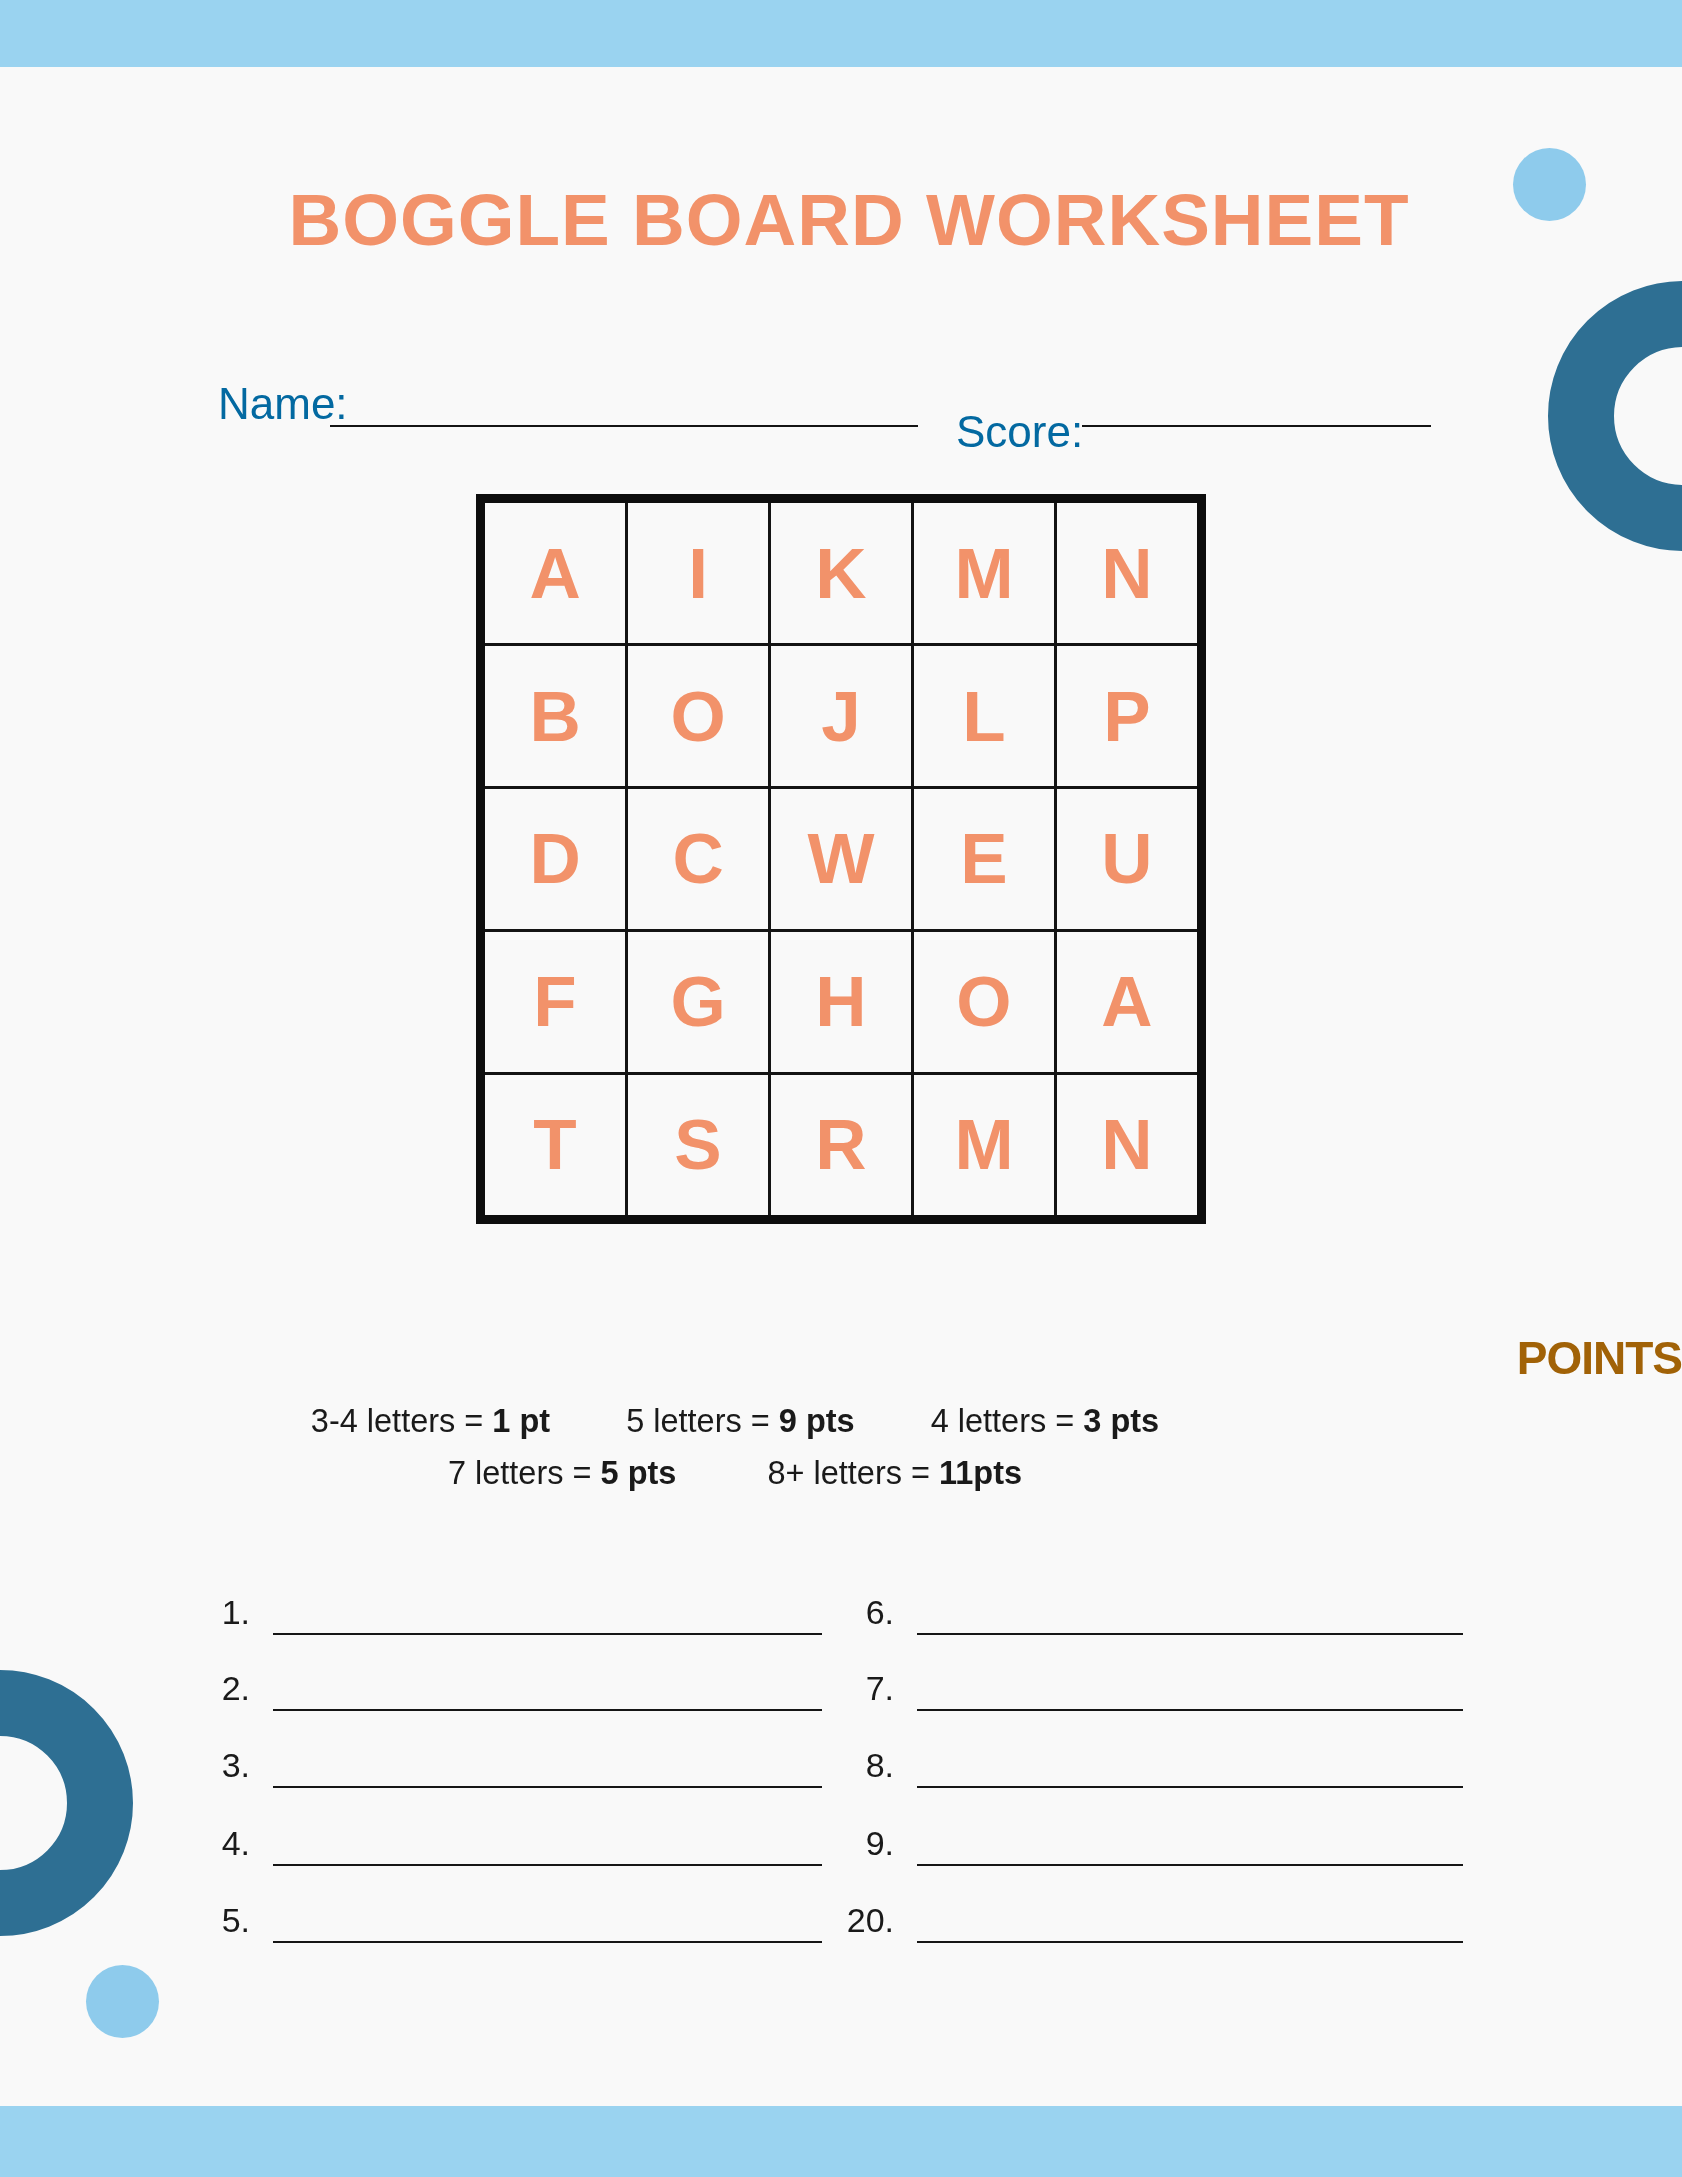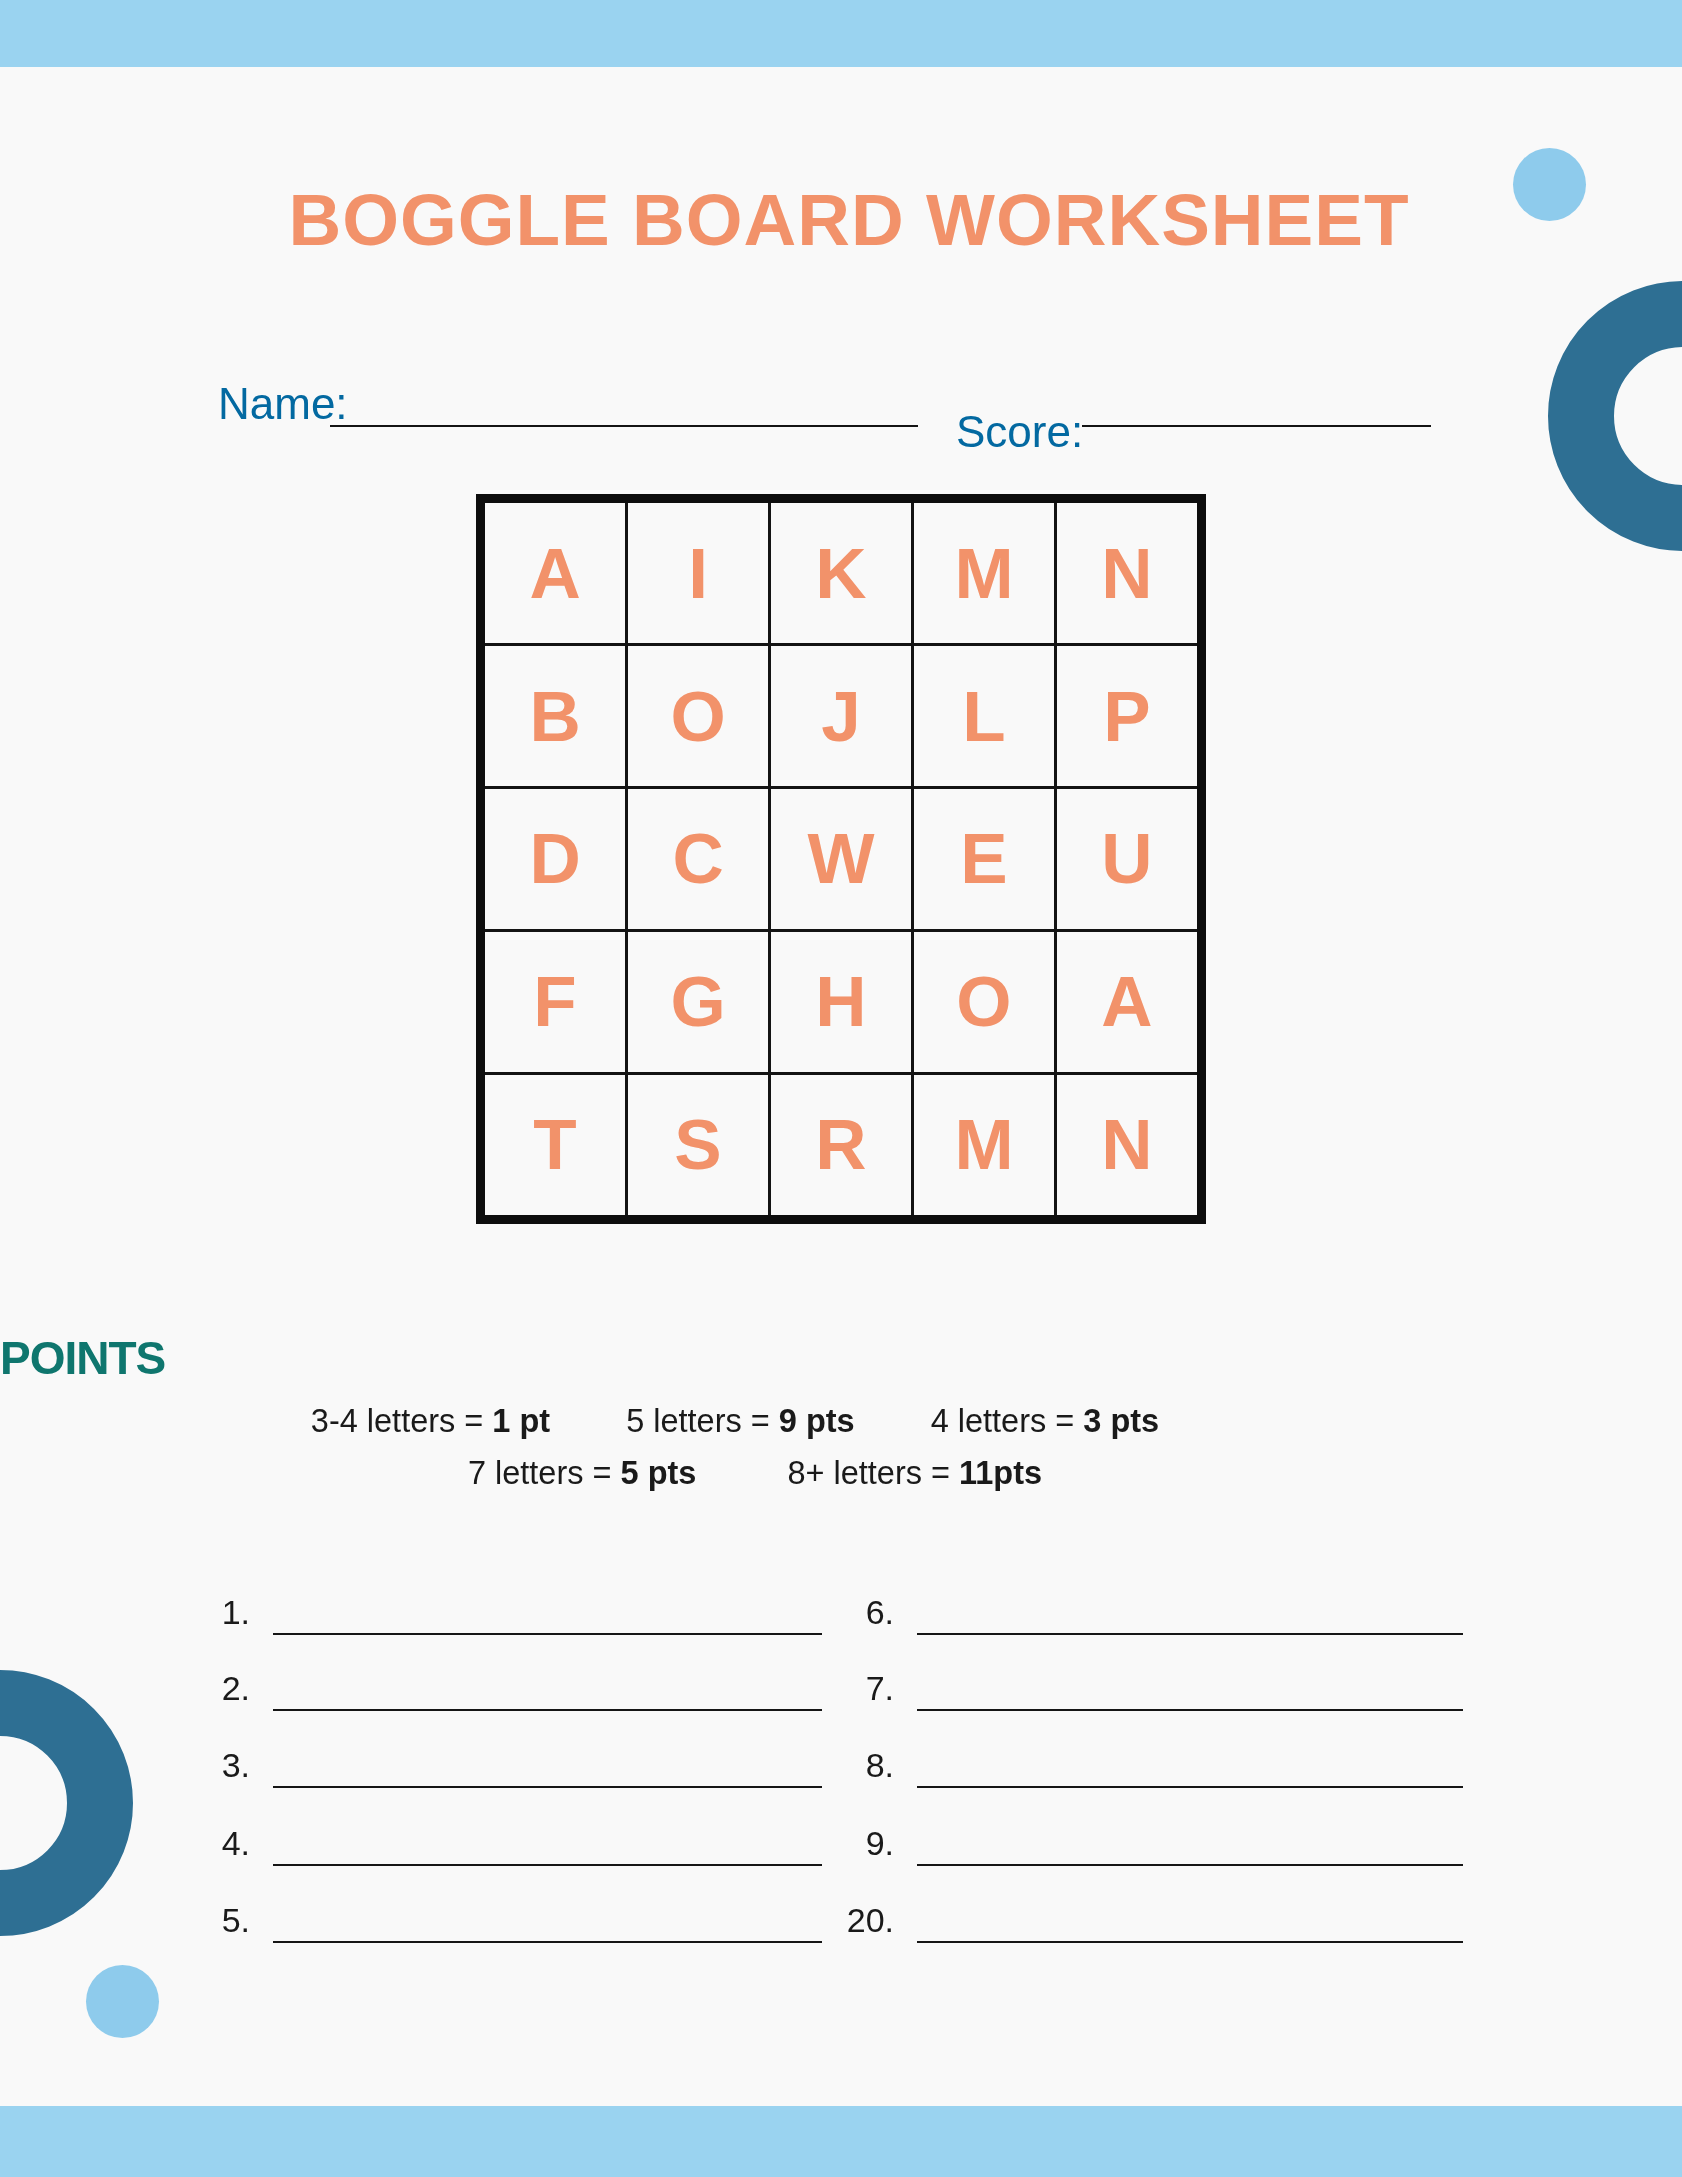--- a/index.html
+++ b/index.html
@@ -45,28 +45,28 @@
     grid-gap:2.9px;gap:2.9px;
   }
   .cell{
     background:#f9f9f9;display:flex;align-items:center;justify-content:center;
     font-size:71px;font-weight:700;color:#f2926a;
   }
 
   
   .points-heading{
     position:absolute;left:0;top:1331px;width:1682px;margin:0;
-    text-align:left;font-size:46px;font-weight:800;letter-spacing:-1px;color:#0f766e;
+    text-align:right;font-size:46px;font-weight:800;letter-spacing:-1px;color:#a16207;
   }
   .rules-row{
     position:absolute;left:0;width:1470px;display:flex;justify-content:center;
     font-size:32.5px;color:#1a1a1a;
   }
   .rules-row.r1{top:1403px;gap:76px;}
-  .rules-row.r2{top:1455px;gap:91px;padding-left:20px;}
+  .rules-row.r2{top:1455px;gap:91px;}
   .rule b{font-weight:700;}
 
   
   .answer-row{position:absolute;display:flex;align-items:flex-end;height:44px;}
   .answer-row.left{left:191px;width:631px;}
   .answer-row.right{left:813px;width:650px;}
   .answer-num{font-size:34px;line-height:1;margin-bottom:5.7px;color:#1a1a1a;}
   .answer-row.left .answer-num{width:59px;text-align:right;}
   .answer-row.right .answer-num{width:81px;text-align:right;}
   .answer-line{flex:1;border-bottom:2.9px solid #161616;margin-left:23px;height:0;align-self:flex-end;}

